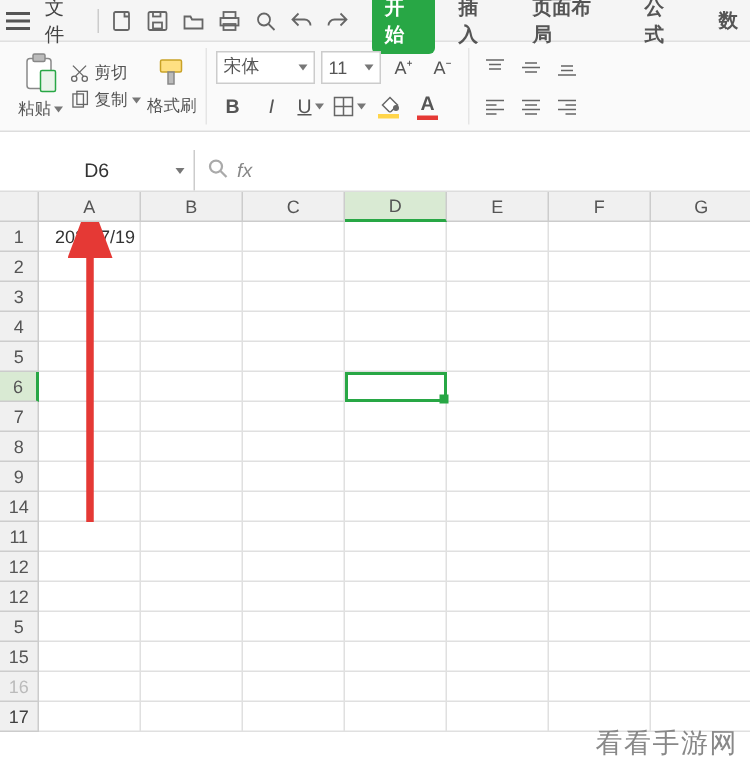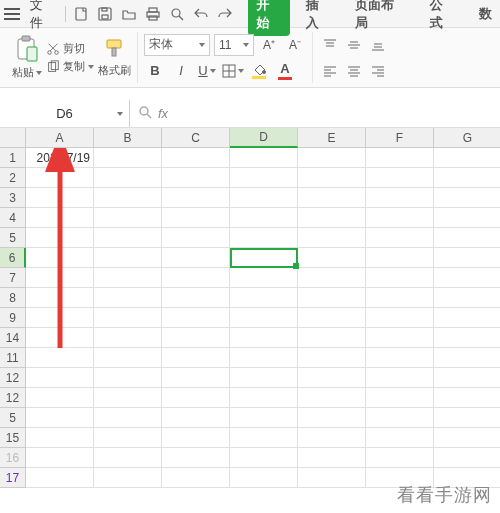--- a/index.html
+++ b/index.html
@@ -408,21 +408,21 @@
       <div class="row-h">7</div>
       <div class="row-h">8</div>
       <div class="row-h">9</div>
       <div class="row-h">14</div>
       <div class="row-h">11</div>
       <div class="row-h">12</div>
       <div class="row-h">12</div>
       <div class="row-h">5</div>
       <div class="row-h">15</div>
       <div class="row-h" style="color: rgb(187, 187, 187);">16</div>
-      <div class="row-h" style="color: #6d28d9;">17</div>
+      <div class="row-h" style="color: #404040;">17</div>
     </div>
   <div class="cells" id="cells-area">
       <div class="cell" style="left: 0px; top: 0px; justify-content: flex-end;">2024/7/19</div>
       <div class="cell" style="left: 68px; top: 0px;"></div>
       <div class="cell" style="left: 136px; top: 0px;"></div>
       <div class="cell" style="left: 204px; top: 0px;"></div>
       <div class="cell" style="left: 272px; top: 0px;"></div>
       <div class="cell" style="left: 340px; top: 0px;"></div>
       <div class="cell" style="left: 408px; top: 0px;"></div>
       <div class="cell" style="left: 0px; top: 20px;"></div>

